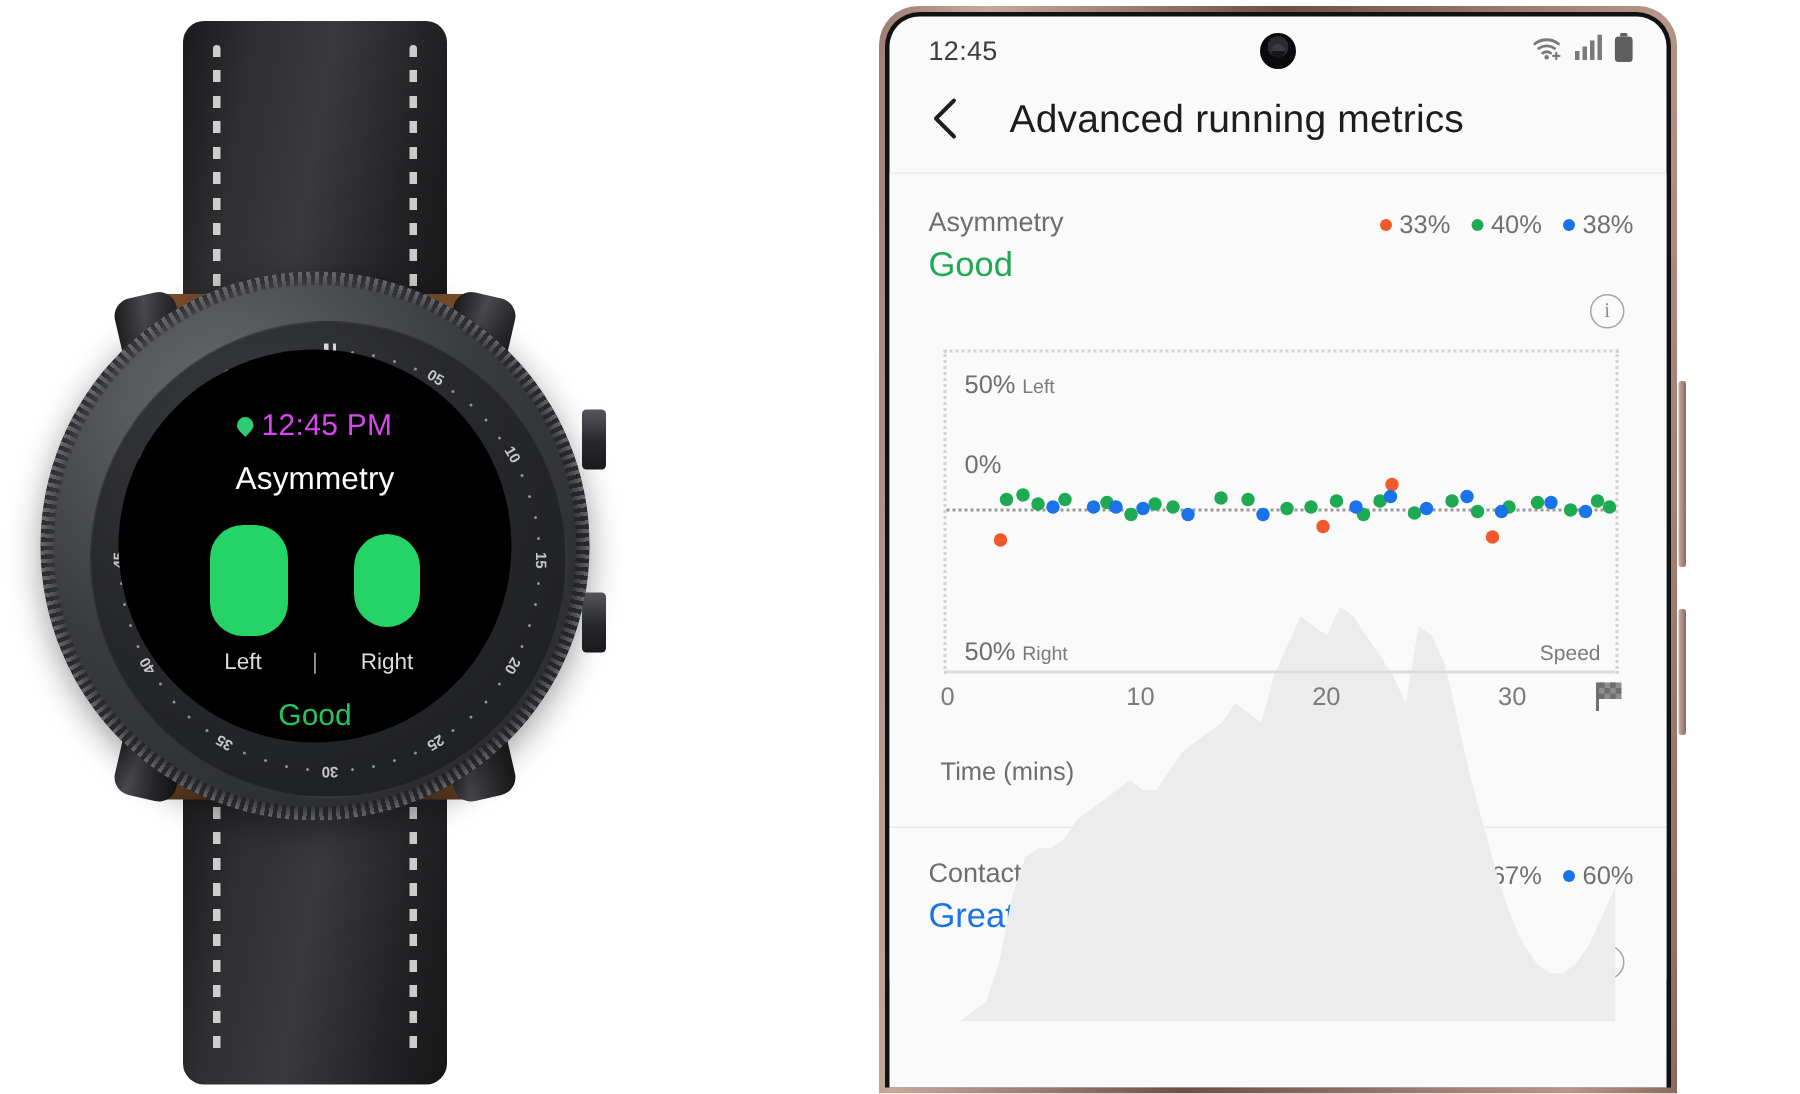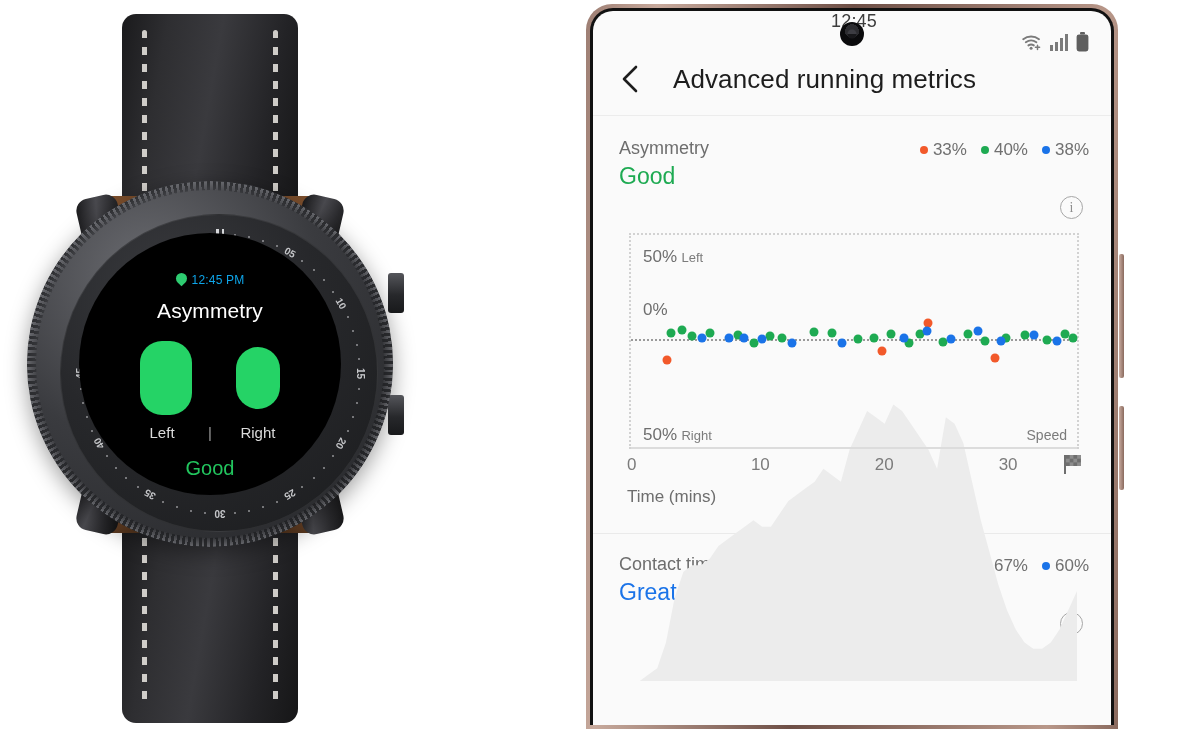--- a/index.html
+++ b/index.html
@@ -81,21 +81,21 @@
     border-radius: 50%; background: #000; overflow: hidden;
     display: flex; flex-direction: column; align-items: center;
   }
   #w-time-row { display: flex; align-items: center; gap: 5px; margin-top: 40px; }
   #w-pin { width: 11px; height: 14px; position: relative; }
   #w-pin:before {
     content: ""; position: absolute; left: 0; top: 0; width: 11px; height: 11px;
     border-radius: 50% 50% 50% 0; transform: rotate(-45deg);
     background: #2ecc71;
   }
-  #w-time { color: #0ea5e9; font-size: 12px; letter-spacing: .2px; }
+  #w-time { color: #d946ef; font-size: 20px; letter-spacing: .2px; }
   #w-title { color: #ffffff; font-size: 21px; margin-top: 12px; letter-spacing: .1px; }
   #w-bars { display: flex; align-items: flex-start; gap: 44px; margin-top: 18px; }
   .w-bar { background: #25d366; border-radius: 22px; }
   .w-bar.left  { width: 52px; height: 74px; }
   .w-bar.right { width: 44px; height: 62px; margin-top: 6px; }
   #w-labels { display: flex; align-items: center; gap: 20px; margin-top: 9px; }
   #w-labels span.lbl { color: #dcdcdc; font-size: 15px; width: 52px; text-align: center; }
   #w-sep { color: #9a9a9a; font-size: 15px; }
   #w-status { color: #22c55e; font-size: 20px; margin-top: 16px; }
 
@@ -127,21 +127,21 @@
   .phone-key {
     position: absolute; right: -6px; width: 5px; border-radius: 2px;
     background: linear-gradient(90deg,#c9aca0,#8a6a5e);
   }
   .phone-key.k1 { top: 250px; height: 124px; }
   .phone-key.k2 { top: 402px; height: 84px; }
 
   
   #statusbar {
     height: 46px; display: flex; align-items: center;
-    padding: 0 22px 0 26px; position: relative; flex-direction: column;
+    padding: 0 22px 0 26px; position: relative;
   }
   #sb-time { font-size: 18px; color: #3c3c3c; letter-spacing: .2px; }
   #punchhole {
     position: absolute; left: 50%; top: 50%; transform: translate(-50%,-50%);
     width: 24px; height: 24px; border-radius: 50%;
     background: radial-gradient(circle at 50% 38%, #2b2b2f 0 7px, #0a0a0c 7px 12px);
   }
   #punchhole:after{
     content:""; position:absolute; left:50%; top:50%; transform:translate(-50%,-50%);
     width:9px;height:9px;border-radius:50%;
@@ -192,21 +192,21 @@
   .ylab b { font-weight: 400; font-size: 17px; }
   .ylab i { font-style: normal; font-size: 13px; color: #7b7b7b; }
   #speed-lab { position: absolute; right: 10px; bottom: 6px; font-size: 14px; color: #7b7b7b; }
   .dot { position: absolute; width: 9px; height: 9px; border-radius: 50%; transform: translate(-50%,-50%); }
   #speedfill { position: absolute; left: 0; right: 0; bottom: 0; top: 0; }
 
   
   #xaxis { position: relative; height: 30px; margin-top: 6px; }
   .xtick { position: absolute; top: 0; font-size: 17px; color: #7b7b7b; }
   #flag-icon { position: absolute; right: 2px; top: -2px; width: 24px; height: 22px; cursor: pointer; }
-  #xtitle { font-size: 17px; color: #6e6e6e; margin-top: 2px; padding-left: 8px; }
+  #xtitle { font-size: 17px; color: #6e6e6e; margin-top: 20px; padding-left: 8px; }
 
   .sec-gap { height: 26px; background: #fafafa; }
   #big-divider { height: 1px; background: #eaeaea; margin: 0 0 0 0; }
 </style>
 </head>
 <body>
 
 <div id="stage">
 
   <div id="watch-wrap">

